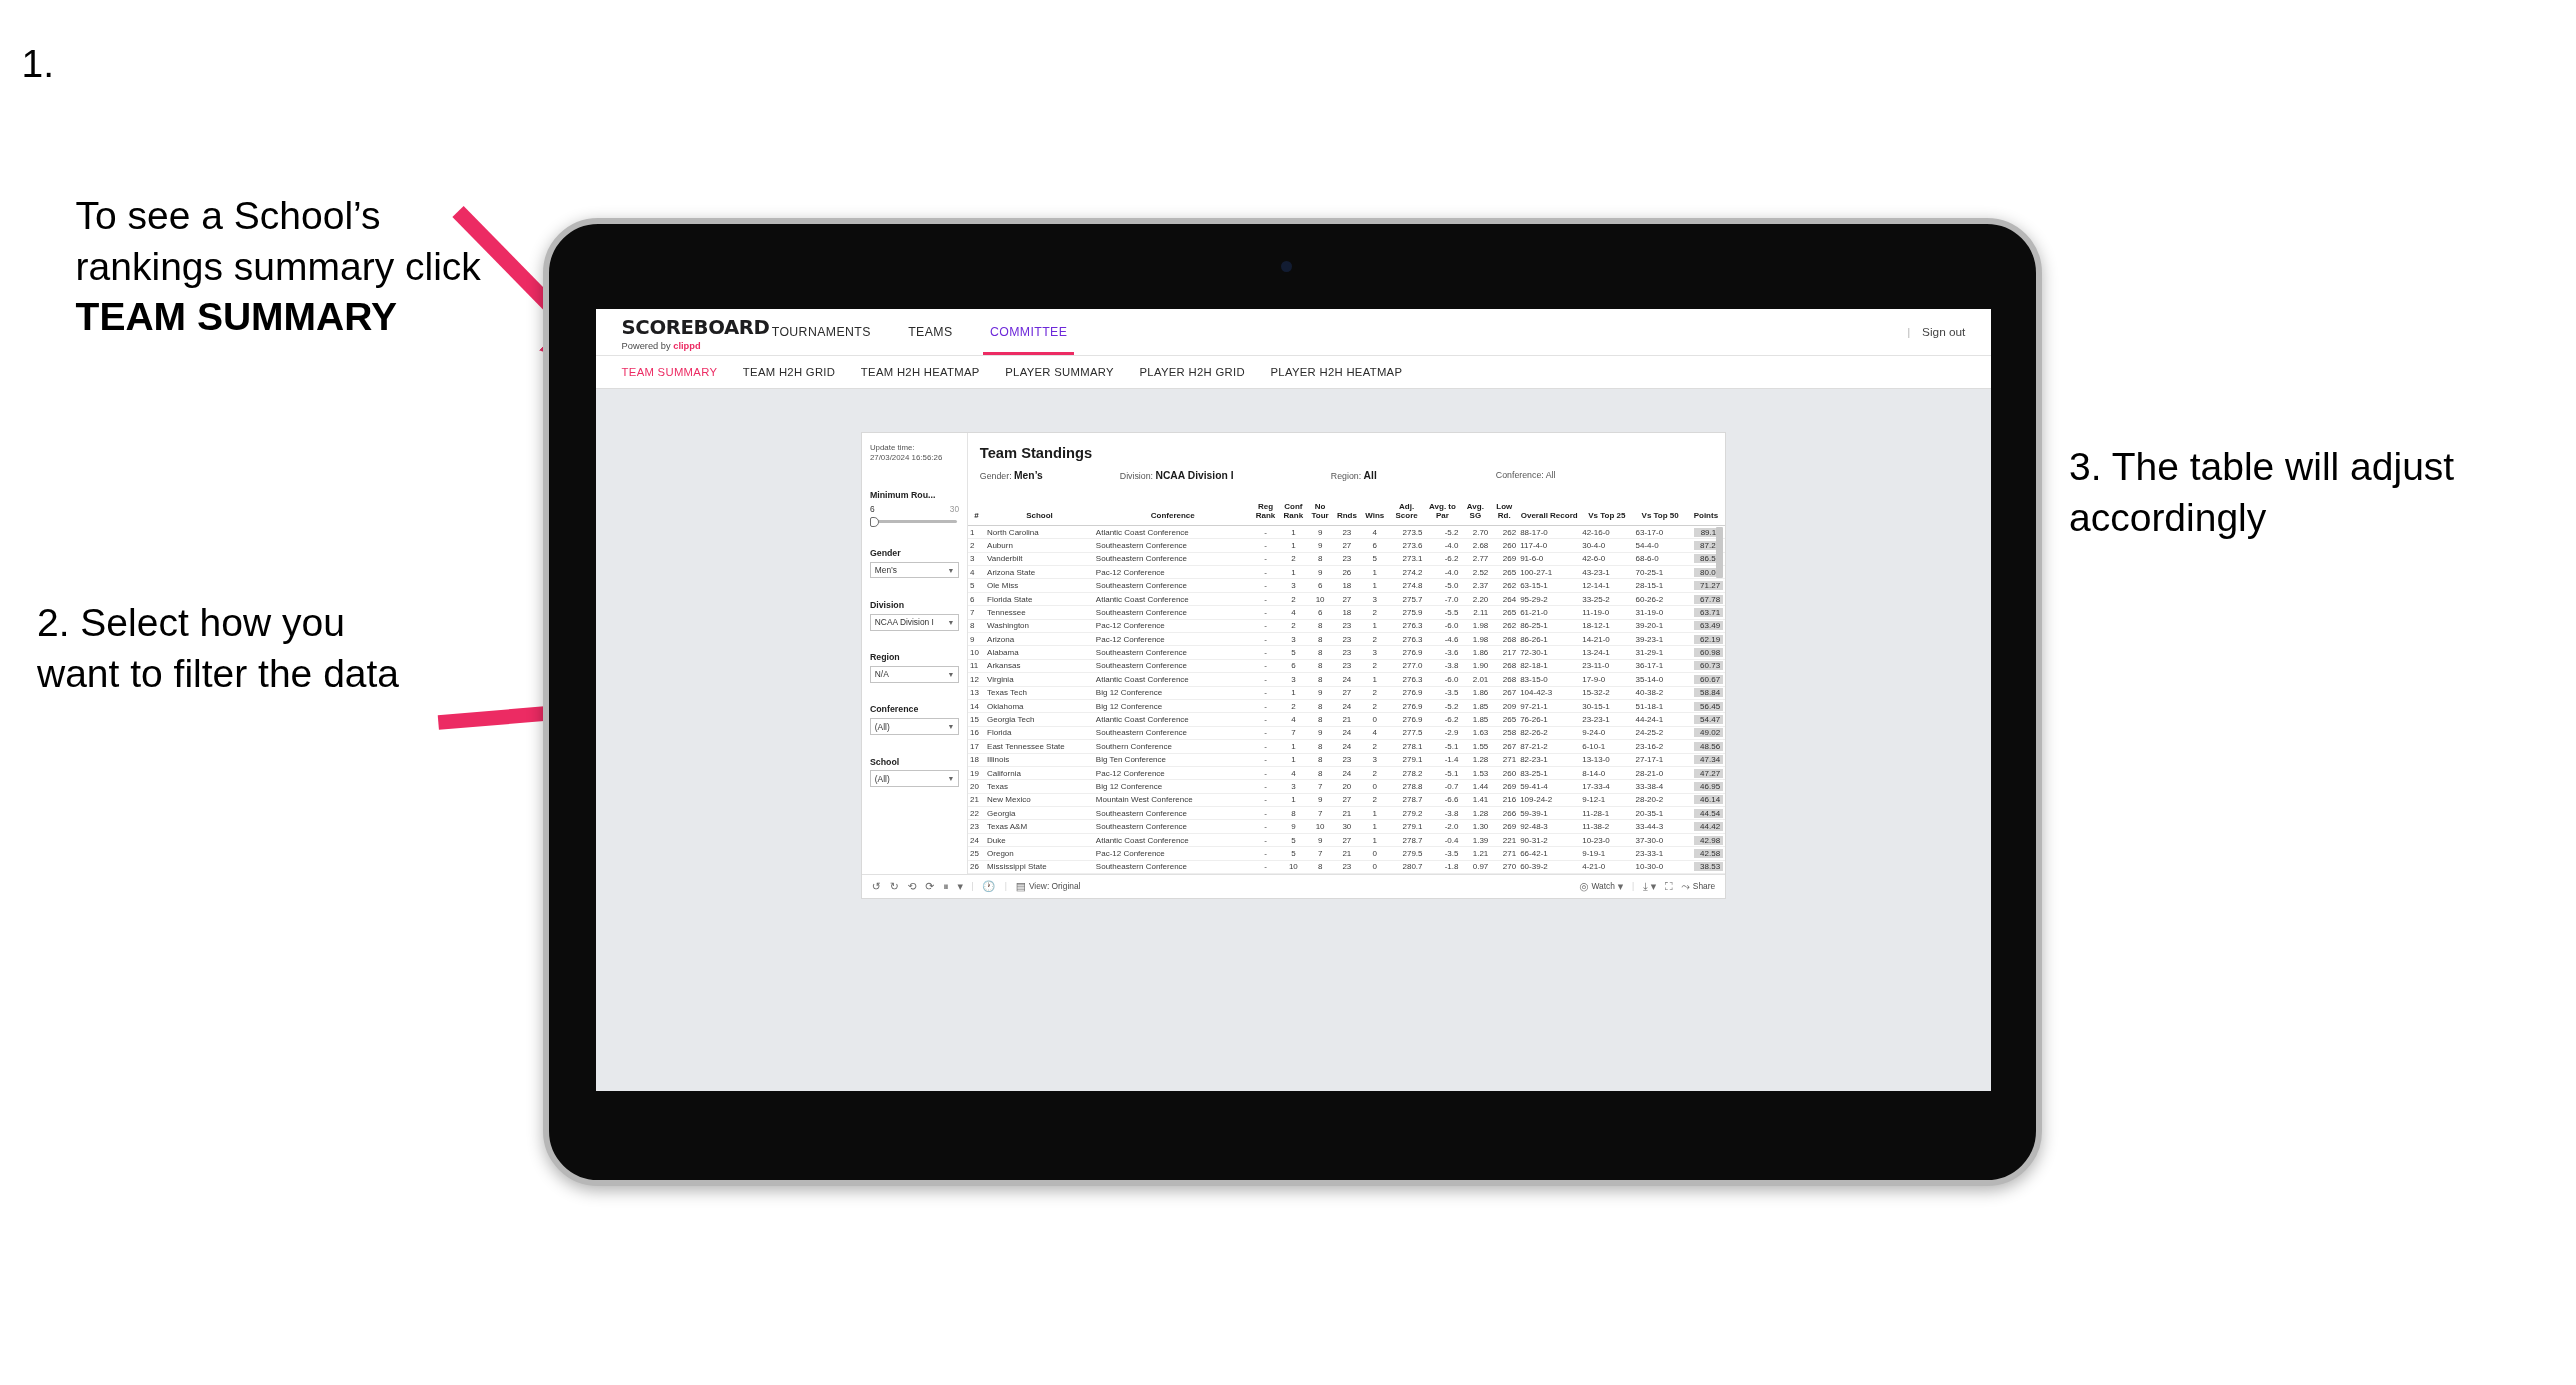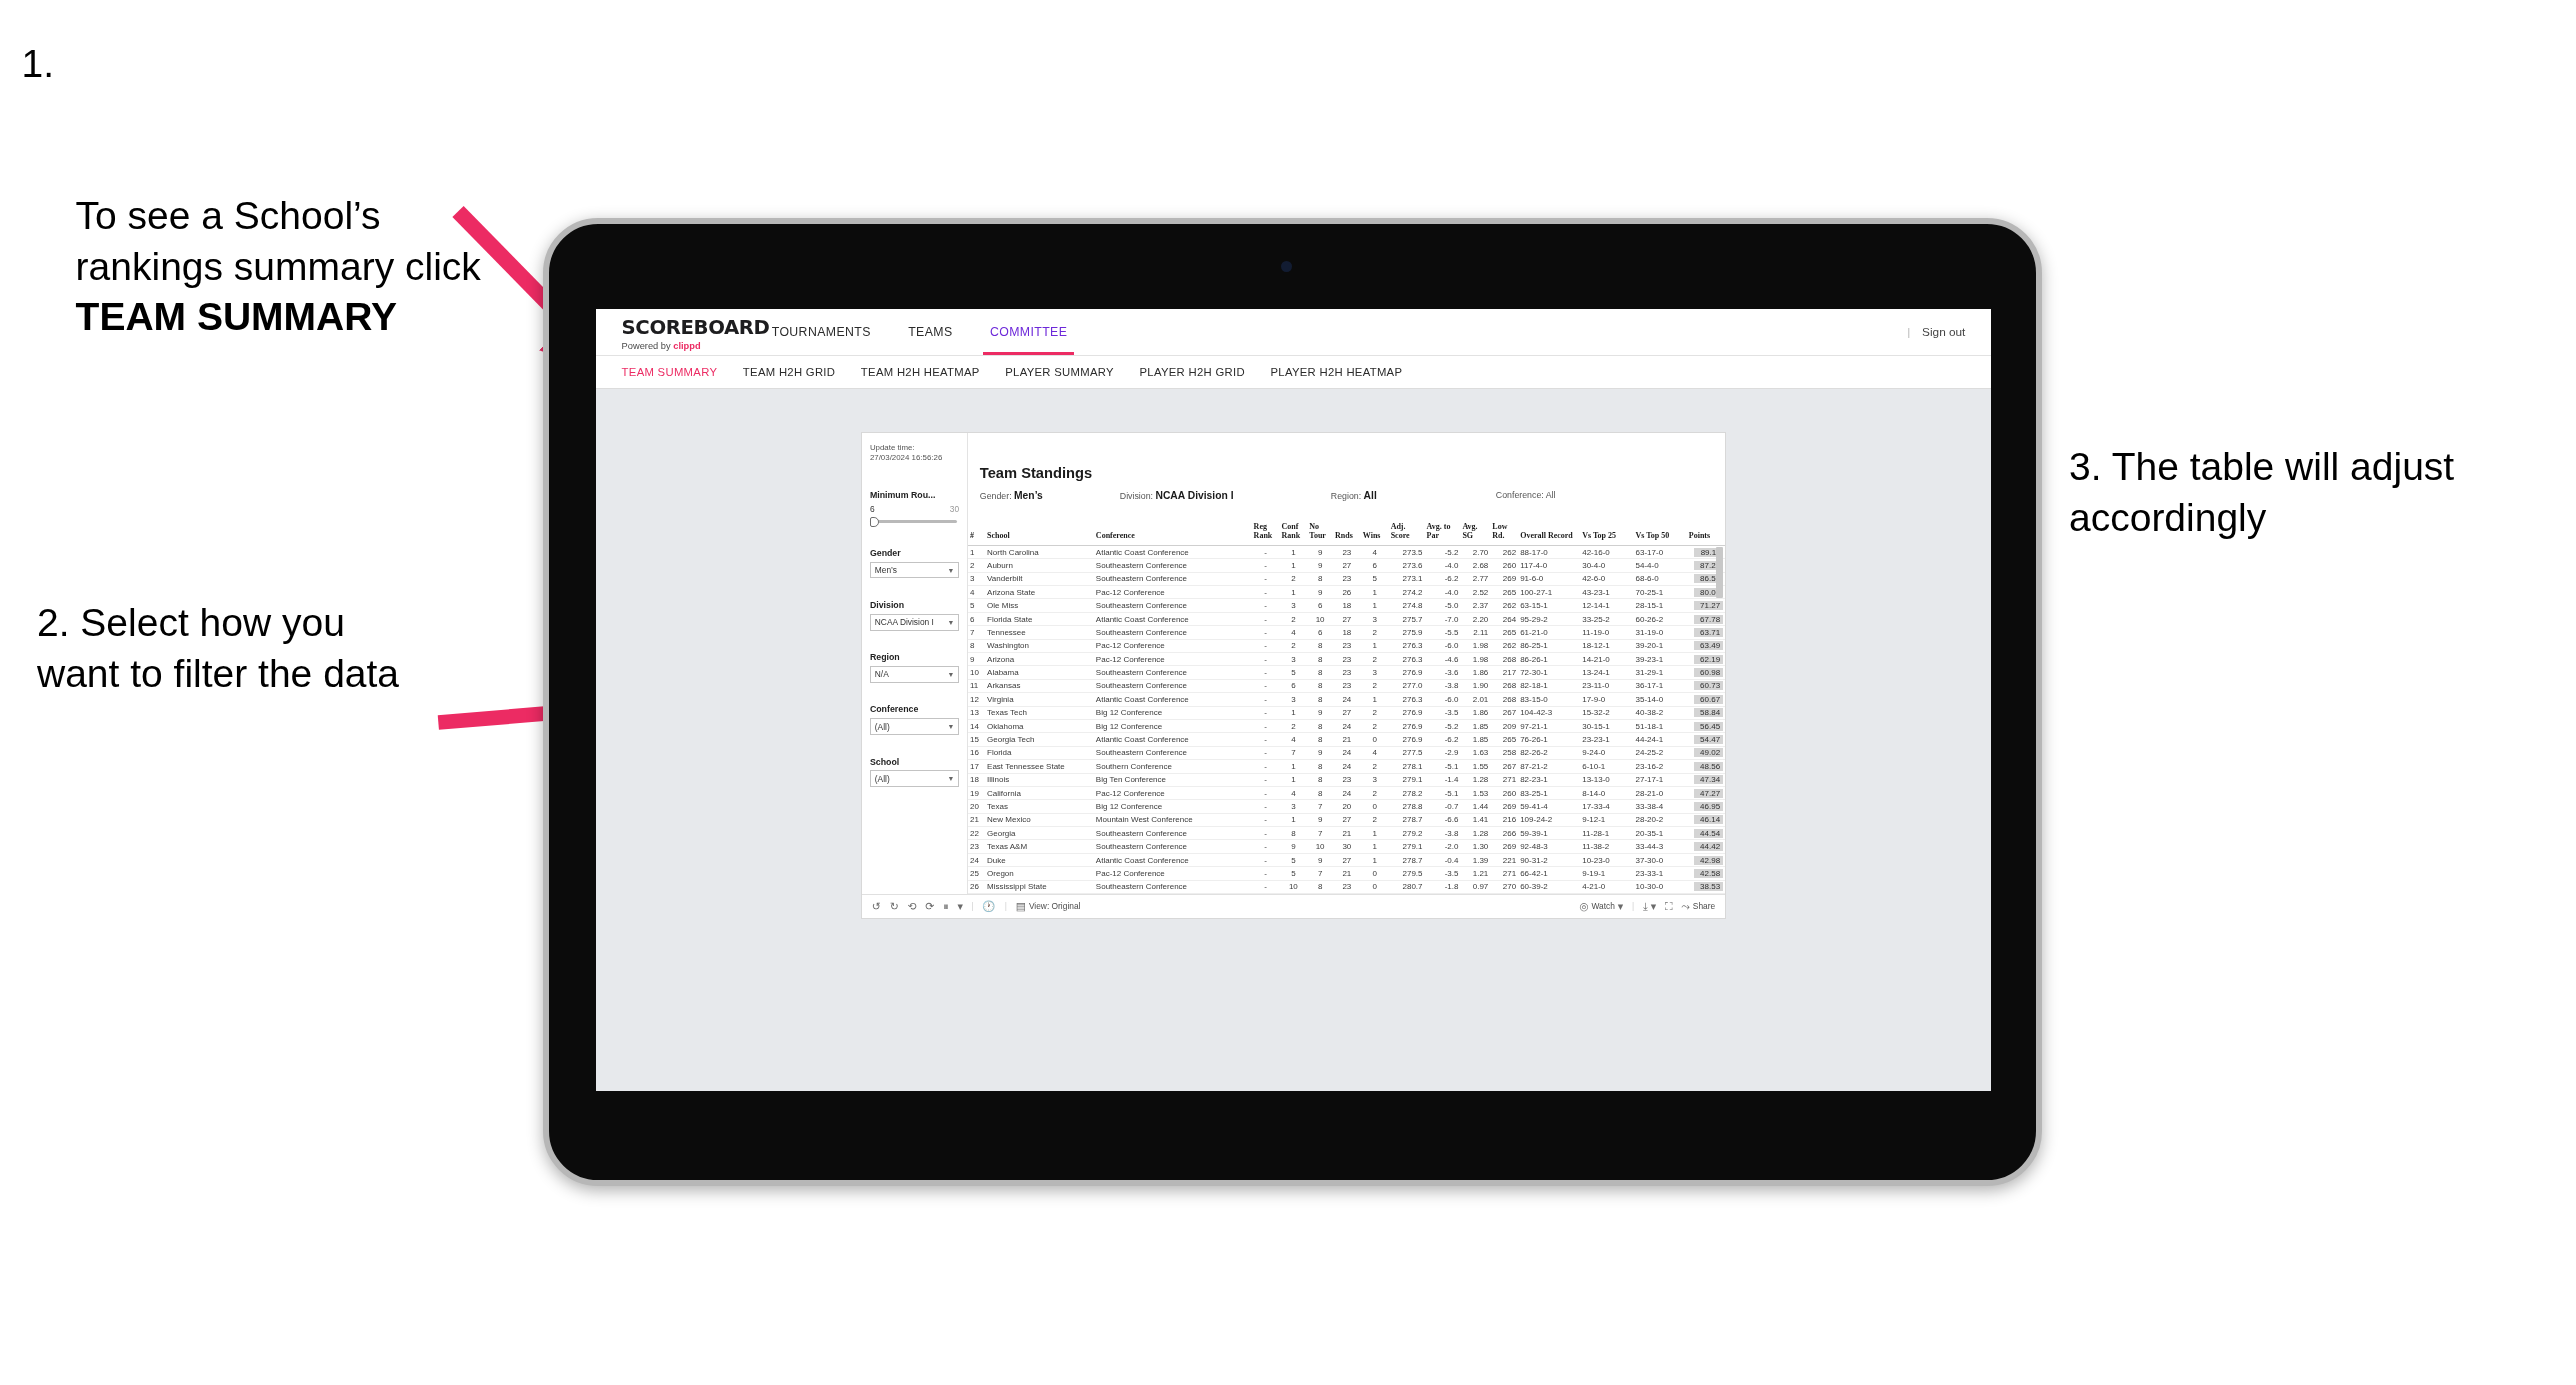--- a/index.html
+++ b/index.html
@@ -118,38 +118,37 @@
   .fselect .car { font-size:6.9px; color:#666; }
   .slider-head { display:flex; justify-content:space-between; font-size:8.4px; color:#333; margin-bottom:2.9px;}
   .slider-head .mx { color:#9a9a9a; }
   .strack { position:relative; height:9.8px; }
   .strack .rail { position:absolute; left:0; right:2px; top:3.9px; height:2.9px; background:#b9b9b9; border-radius:2px;}
   .strack .knob { position:absolute; left:0; top:0; width:8.8px; height:10.8px; border:1.5px solid #6d6d6d;
                   background:#fff; border-radius:2px 4.9px 4.9px 2px; }
 
   
   #content { flex:1; min-width:0; }
-  #dash-title { font-size:14.7px; font-weight:700; color:#1b1b1b; padding: 11.8px 0 8.8px 11.8px; margin-top: 20px; }
+  #dash-title { font-size:14.7px; font-weight:700; color:#1b1b1b; padding: 11.8px 0 8.8px 11.8px; }
   #dash-filters {
     display:flex; padding: 0 0 11.8px 11.8px; font-size:8.8px; color:#555;
   }
   #dash-filters .fi { margin-right: 0; }
   #dash-filters .fi b { font-weight:700; font-size:10.3px; color:#1b1b1b; }
   #dash-filters .fi:nth-child(1){ width:140px; }
   #dash-filters .fi:nth-child(2){ width:211px; }
   #dash-filters .fi:nth-child(3){ width:165px; }
 
   
   #tbl-scroll { position:relative; }
   table.std { width:100%; border-collapse:collapse; table-layout:fixed; }
   table.std th {
-    font-size:8px; font-weight:700; color:#1b1b1b; text-align:left;
+    font-size:8px; font-weight:700; color:#1b1b1b; text-align:center;
     vertical-align:bottom; padding: 0 2px 3.9px 2px; line-height:1.12;
     border-bottom:1px solid #cfcfcf;
-    font-family:Liberation Serif, serif;
   }
   table.std thead tr { height:33px; }
   table.std td {
     font-size:8px; color:#3a3a3a; padding: 0 2px; height:13.4px;
     border-bottom:1px solid #eeeeee; white-space:nowrap; overflow:hidden;
   }
   .c-num   { width: 15.7px; }
   .c-school{ width: 100px; }
   .c-conf  { width: 145px; }
   .c-reg   { width: 25.6px; text-align:center; }

